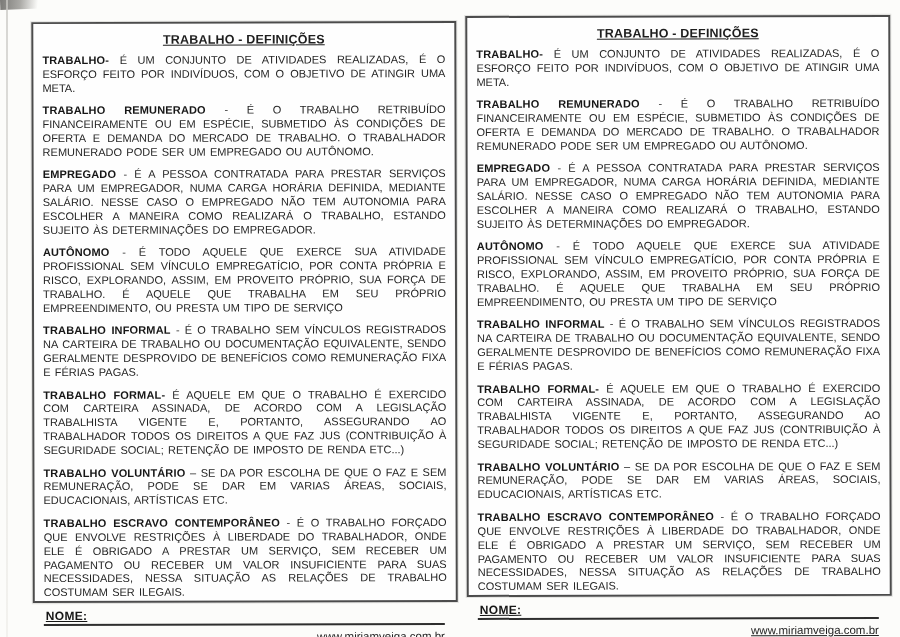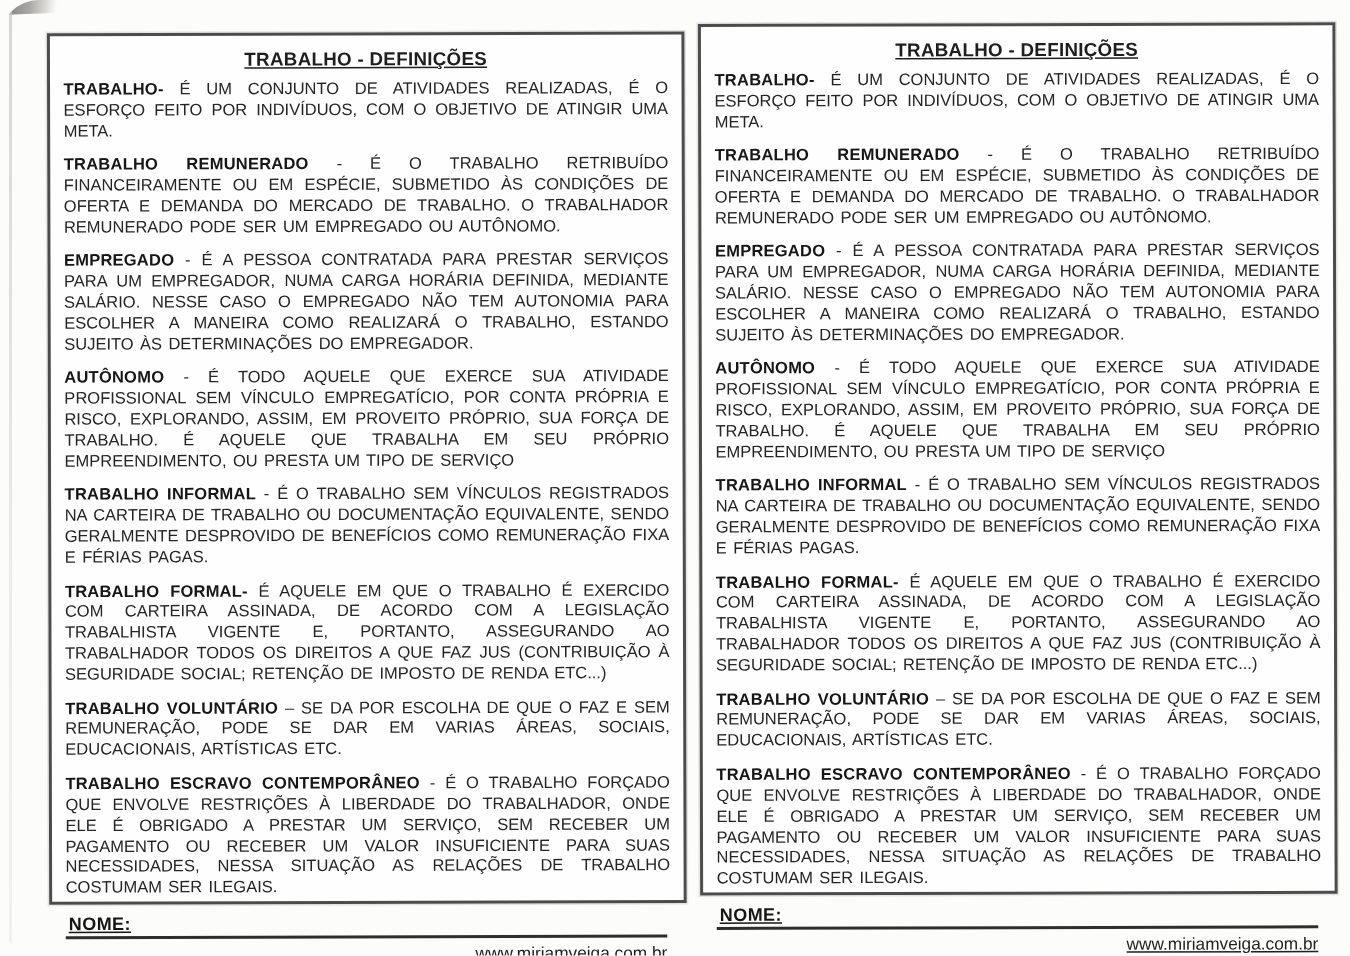--- a/index.html
+++ b/index.html
@@ -11,21 +11,20 @@
     height: 637px;
     background: #fcfcfa;
     font-family: "Liberation Sans", sans-serif;
     overflow: hidden;
   }
   .sheet {
     position: relative;
     width: 900px;
     height: 637px;
     overflow: hidden;
-    border-radius: 26px;
   }
   
   .scan-edge-shadow {
     position: absolute;
     left: 6px;
     top: 0;
     width: 2px;
     height: 637px;
     background: linear-gradient(#c9c8c4 0%, #e6e5e1 60%, #efeeea 100%);
     opacity: 0.75;

